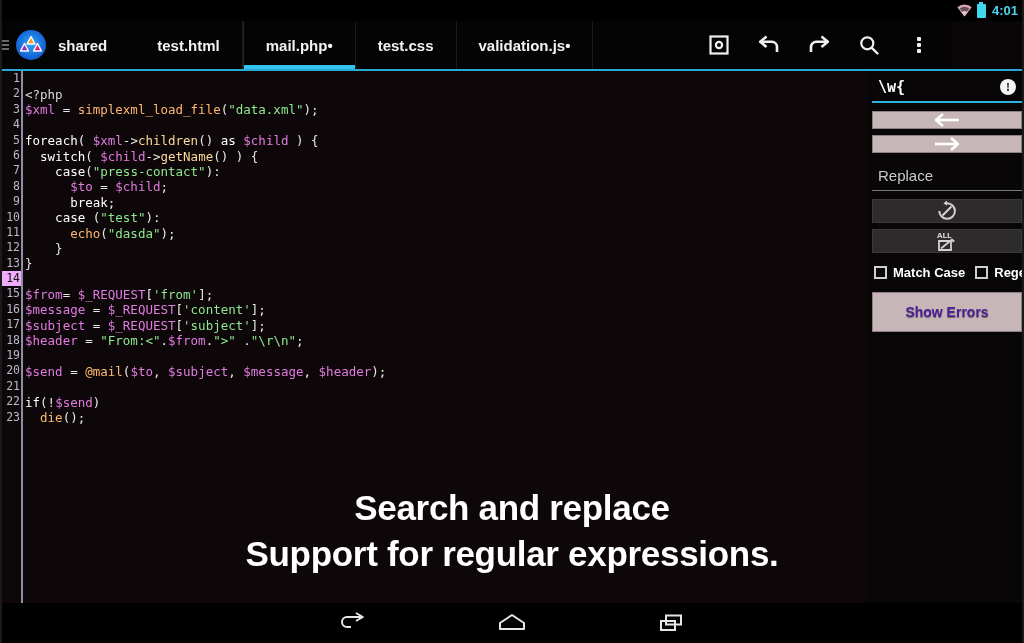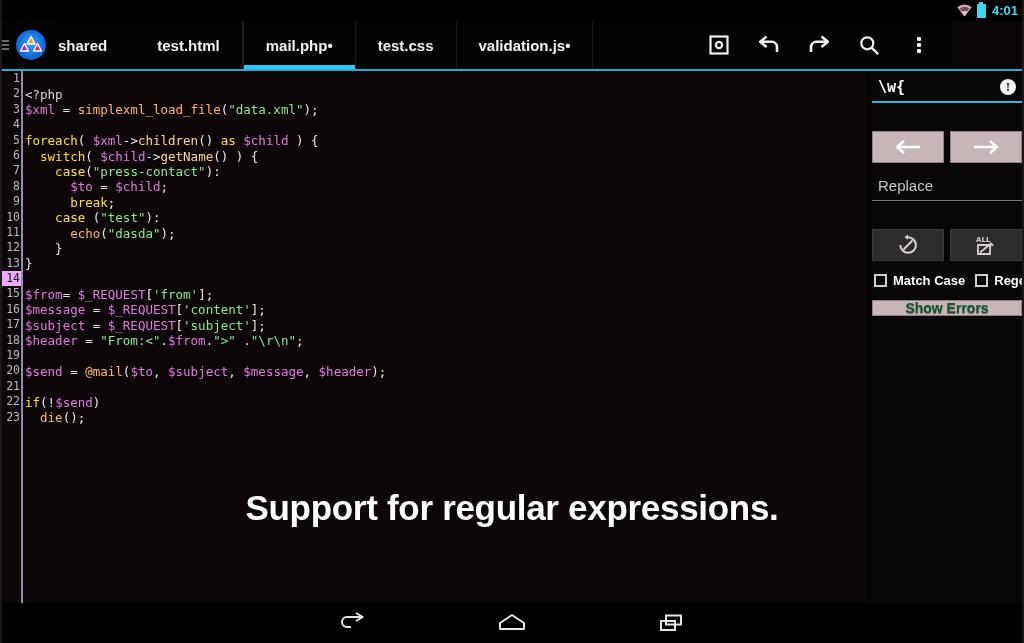--- a/index.html
+++ b/index.html
@@ -198,21 +198,21 @@
   }
   .code-text {
     padding-left: 4px;
     flex: 1 1 auto;
     margin-top: 16px;
   }
 
   
   .t-def  { color:#d8d8d8; }
   .t-var  { color:#e07be0; }
-  .t-kw   { color:#fde047; }
+  .t-kw   { color:#ffffff; }
   .t-kw2  { color:#ffb870; }
   .t-str  { color:#8fe88f; }
   .t-punc { color:#e8e8e8; }
   .t-prop { color:#ffd89a; }
   .t-op   { color:#e8e8e8; }
 
   
   #caption {
     position:absolute;
     left:0;
@@ -278,21 +278,22 @@
     color:#111;
     font-size:12px;
     font-weight:bold;
     line-height:16px;
     text-align:center;
     font-family:"Liberation Serif", serif;
   }
   .btn-row {
     display:flex;
     gap:6px;
-    margin: 28px 2px 0 2px;
+    margin: 8px 2px 0 2px;
+    flex-direction: column;
   }
   .sp-btn {
     flex:1 1 0;
     height:32px;
     background:#c6b6b8;
     border:1px solid #8e8083;
     display:flex;
     align-items:center;
     justify-content:center;
     box-sizing:border-box;
@@ -318,24 +319,24 @@
     background:transparent;
   }
   .chk-label {
     color:#ffffff;
     font-size:13px;
     font-weight:bold;
     margin-right:10px;
   }
   .show-errors {
     margin: 12px 2px 0 2px;
-    height:16px;
+    height:40px;
     background:#c6b6b8;
     border:1px solid #8e8083;
-    color:#14532d;
+    color:#4c1d95;
     font-size:14px;
     font-weight:bold;
     display:flex;
     align-items:center;
     justify-content:center;
     box-sizing:border-box;
     text-shadow: 0 1px 1px rgba(0,0,0,.45);
   }
 
   
@@ -475,20 +476,21 @@
         <div class="code-line"><span class="ln">18</span><span class="code-text"><span class="t-def"></span></span></div>
         <div class="code-line"><span class="ln">19</span><span class="code-text"><span class="t-var">$send</span><span class="t-op"> = </span><span class="t-kw2">@mail</span><span class="t-punc">(</span><span class="t-var">$to</span><span class="t-punc">, </span><span class="t-var">$subject</span><span class="t-punc">, </span><span class="t-var">$message</span><span class="t-punc">, </span><span class="t-var">$header</span><span class="t-punc">);</span></span></div>
         <div class="code-line"><span class="ln">20</span><span class="code-text"><span class="t-def"></span></span></div>
         <div class="code-line"><span class="ln">21</span><span class="code-text"><span class="t-kw">if</span><span class="t-punc">(!</span><span class="t-var">$send</span><span class="t-punc">)</span></span></div>
         <div class="code-line"><span class="ln">22</span><span class="code-text"><span class="t-op">  </span><span class="t-kw2">die</span><span class="t-punc">();</span></span></div>
         <div class="code-line"><span class="ln">23</span><span class="code-text"><span class="t-def"></span></span></div>
       </div>
   </div>
 
   <div id="caption">
+    <div>Search and replace</div>
     <div>Support for regular expressions.</div>
   </div>
 
   <div id="searchpanel">
 
     <div class="sp-field">
       <span class="sp-text">\w{</span>
       <span class="errbadge">!</span>
       <span class="sp-underline-active"></span>
     </div>

